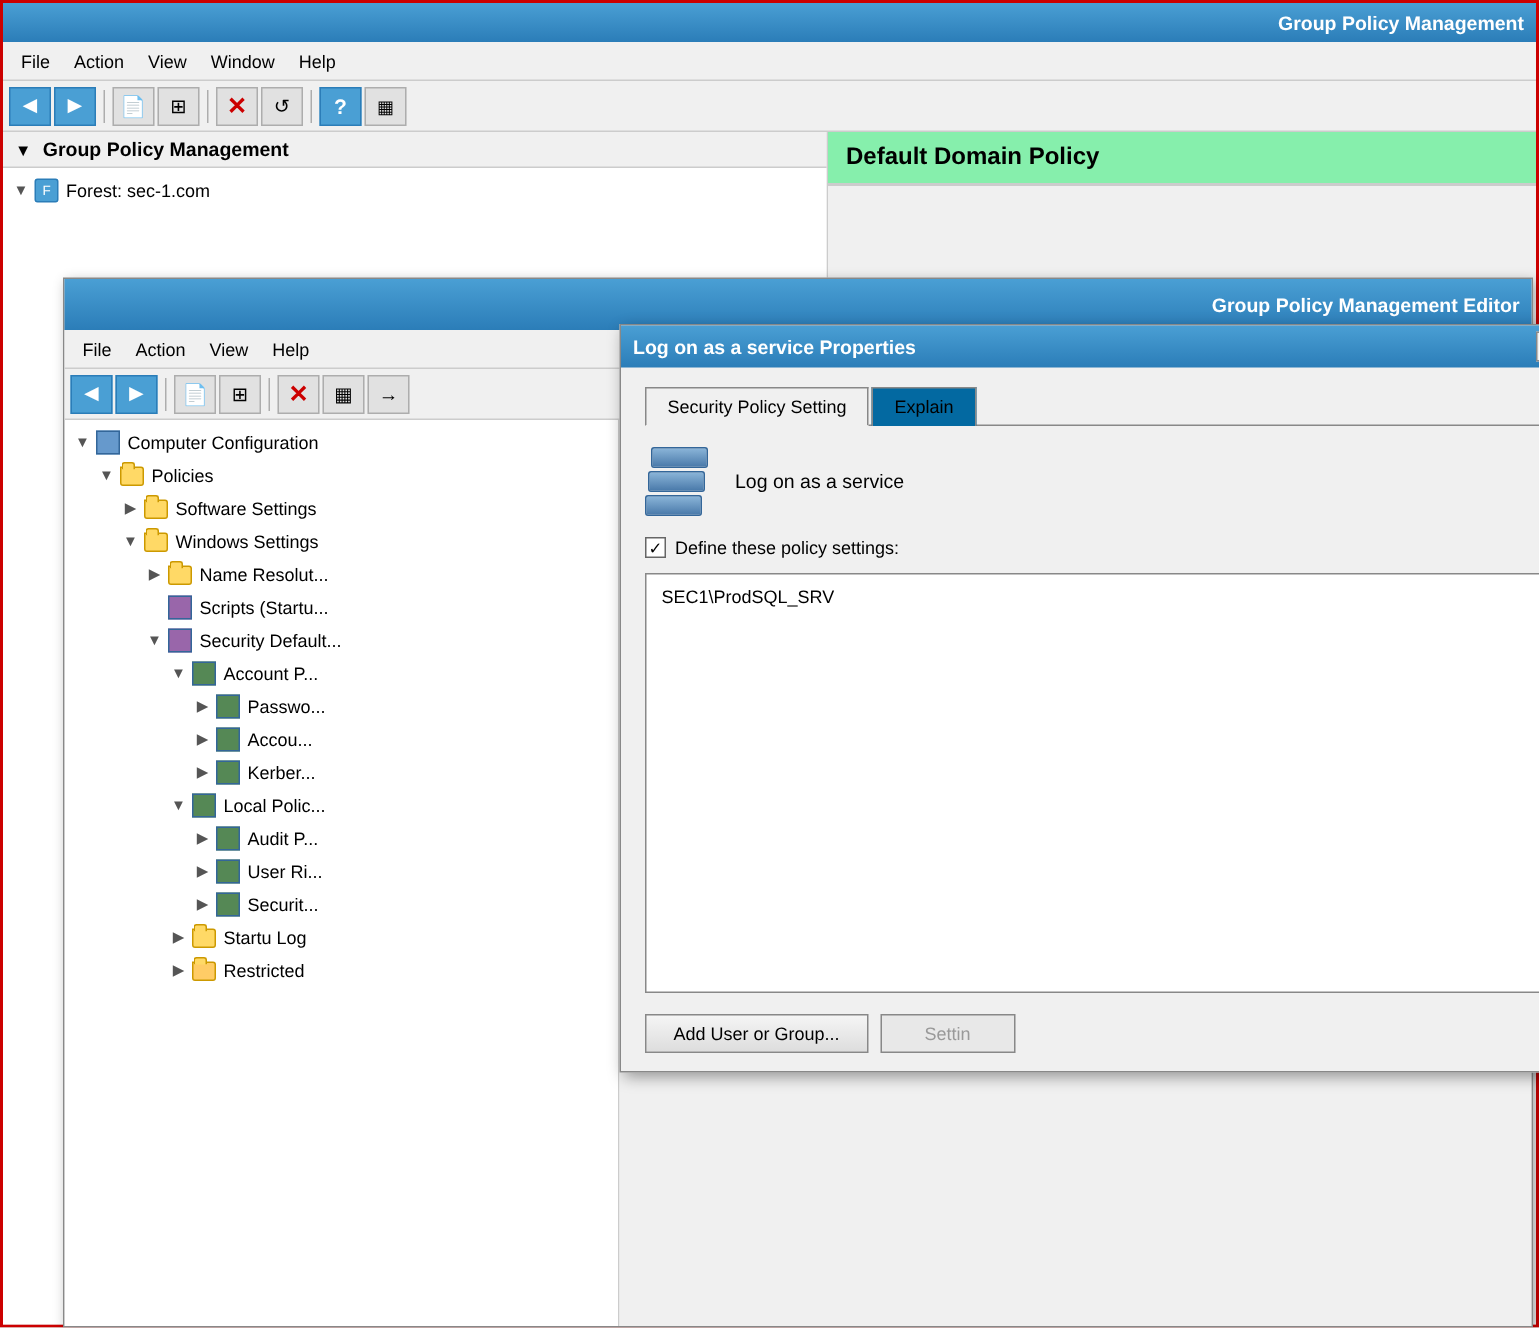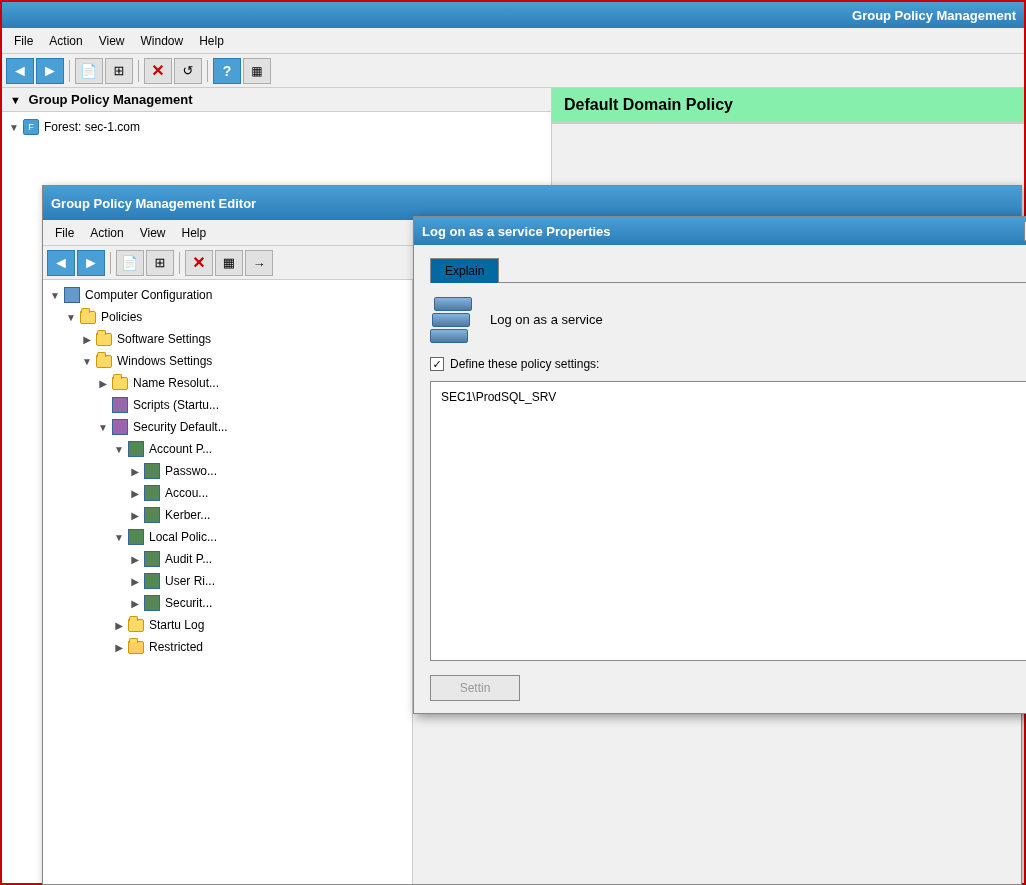--- a/index.html
+++ b/index.html
@@ -141,21 +141,21 @@
     }
 
     .inner-titlebar {
       background: linear-gradient(to bottom, #4a9fd4 0%, #2b7db8 100%);
       color: white;
       padding: 4px 8px;
       font-size: 13px;
       font-weight: bold;
       display: flex;
       align-items: center;
-      justify-content: flex-start;
+      justify-content: flex-end;
       height: 34px;
       position: relative;
     }
 
     .inner-menubar {
       background: #f0f0f0;
       display: flex;
       align-items: center;
       padding: 2px 4px;
       border-bottom: 1px solid #ccc;
@@ -689,20 +689,21 @@
   <div class="dialog">
 
     <div class="dialog-titlebar">
       <span>Log on as a service Properties</span>
       <div class="dialog-help-btn">?</div>
     </div>
 
     <div class="dialog-body">
 
       <div class="tab-bar">
+        <div class="tab active">Security Policy Setting</div>
         <div class="tab">Explain</div>
       </div>
 
       <div class="policy-name-inline">
         <div class="policy-icon-large">
           <div class="server-stack">
             <div class="server-box"></div>
             <div class="server-box"></div>
             <div class="server-box"></div>
           </div>
@@ -713,17 +714,18 @@
       <div class="define-checkbox-row">
         <div class="checkbox">✓</div>
         <span>Define these policy settings:</span>
       </div>
 
       <div class="members-list">
         <div class="members-list-item">SEC1\ProdSQL_SRV</div>
       </div>
 
       <div class="dialog-buttons">
+        <button class="btn">Add User or Group...</button>
         <button class="btn disabled" disabled="">Settin</button>
       </div>
     </div>
   </div>
 </div>
 
 </body></html>

